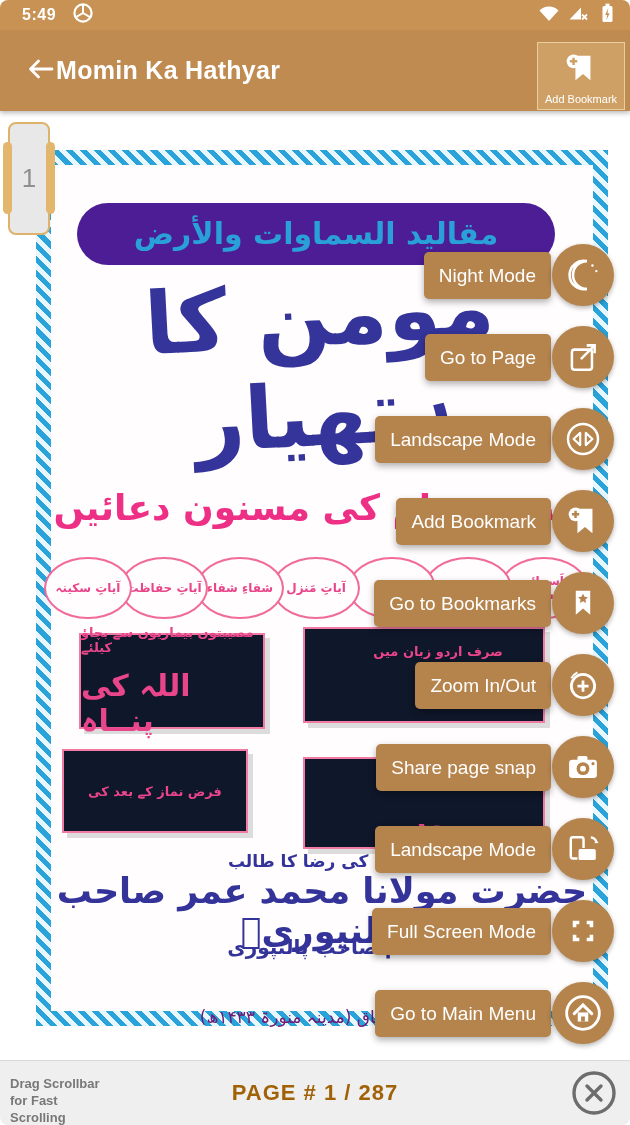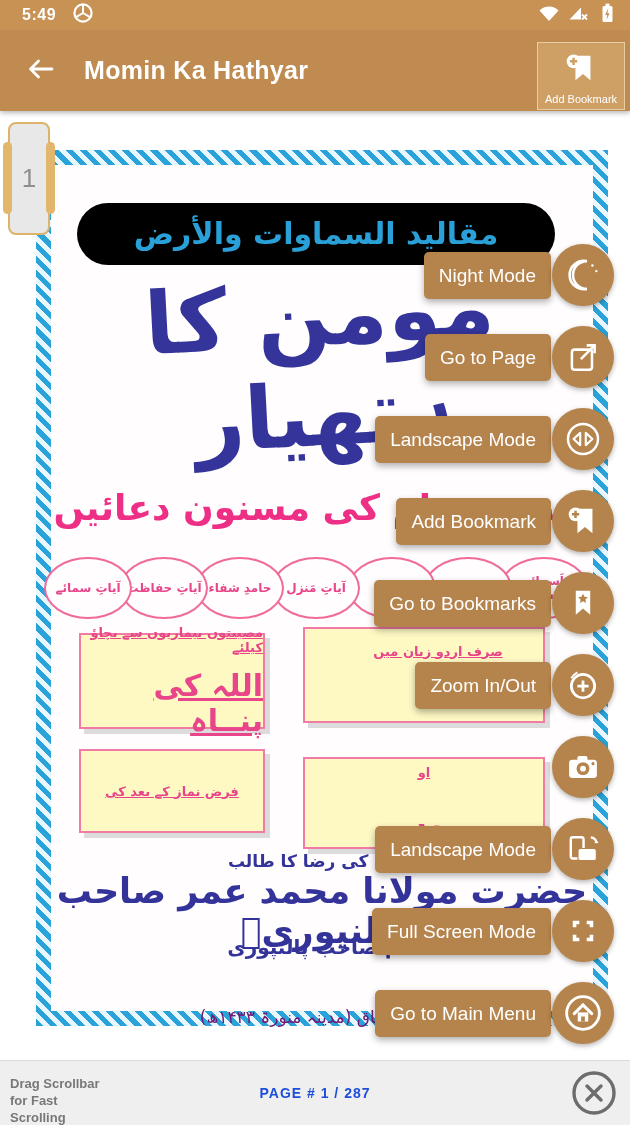--- a/index.html
+++ b/index.html
@@ -1,57 +1,57 @@
 <!DOCTYPE html>
 <html><head>
 <meta charset="utf-8">
 <style>
   * { margin:0; padding:0; box-sizing:border-box; }
   html,body { font-family:"Liberation Sans", sans-serif; }
-  #screen { position:relative; width:630px; height:1125px; background:#fff; overflow:hidden; }
+  #screen { position:relative; width:630px; height:1125px; background:#fff; overflow:hidden;border-radius:8px; }
 
   
   .status-bar { position:absolute; top:0; left:0; width:630px; height:30px; background:#c79254;
     display:flex; align-items:center; padding:0 12px 0 22px; color:#fff; z-index:40; }
   .status-time { font-size:16px; font-weight:bold; letter-spacing:.5px; }
   .status-left-icons { margin-left:16px; display:flex; align-items:center; }
   .status-right { margin-left:auto; display:flex; align-items:center; gap:7px; }
 
   
   .app-bar { position:absolute; top:30px; left:0; width:630px; height:81px; background:#c08b50;
     display:flex; align-items:center; box-shadow:0 2px 5px rgba(0,0,0,.28); z-index:39; }
   .back-btn { background:none; border:none; margin-left:24px; cursor:pointer; display:flex; align-items:center; }
-  .app-title { color:#fff; font-size:25px; font-weight:bold; margin-left:28px; letter-spacing:.3px; }
+  .app-title { color:#fff; font-size:25px; font-weight:bold; letter-spacing:.3px; }
   .appbar-bookmark { position:absolute; right:5px; top:12px; width:88px; height:68px;
     background:#cfa066; border:1px solid #e6cda2; display:flex; flex-direction:column;
     align-items:center; justify-content:center; cursor:pointer; }
   .appbar-bookmark-label { color:#fff; font-size:11px; margin-top:1px; white-space:nowrap; }
 
   
   .cover { position:absolute; left:36px; top:150px; width:572px; height:876px;
     background:repeating-linear-gradient(45deg,#29a3d9 0 5px,#e8f6fd 5px 10px); padding:15px; z-index:1; }
   .cover-inner { position:relative; width:100%; height:100%; background:#fffdfd;
     font-family:"DejaVu Sans", sans-serif; direction:rtl; }
-  .cover-pill { position:absolute; left:26px; top:38px; width:478px; height:62px; background:#000000;
+  .cover-pill { position:absolute; left:26px; top:38px; width:478px; height:62px; background:#4c1d95;
     border-radius:32px; color:#2aa0d8; font-size:30px; font-weight:bold; text-align:center; line-height:62px; }
   .cover-title { position:absolute; left:0; right:0; top:100px; text-align:center; color:#34349a;
     font-size:86px; font-weight:bold; transform:rotate(-3deg); }
   .cover-subtitle { position:absolute; left:0; right:0; top:322px; text-align:center; color:#ee2f86;
     font-size:36px; font-weight:bold; }
   .stamps { position:absolute; left:0; right:0; top:392px; display:flex; flex-direction:row-reverse;
     justify-content:center; }
   .stamp { width:88px; height:62px; border:2px solid #f06a9a; border-radius:50%; margin-left:-12px;
     color:#e8458a; font-size:12px; font-weight:bold; display:flex; align-items:center; justify-content:center;
     text-align:center; background:#fffdfd; padding:4px; }
-  .cover-box { position:absolute; border:2px solid #f27ba6; background:#fef9c3;
+  .cover-box { position:absolute; border:2px solid #f27ba6; background:#0f172a;
     box-shadow:5px 5px 0 #dcdcdc; display:flex; flex-direction:column; align-items:center;
-    justify-content:center; color:#e8458a; text-align:right;text-decoration:underline; }
+    justify-content:center; color:#e8458a; text-align:left; }
   .box-a { left:28px; top:468px; width:186px; height:96px; }
   .box-b { left:auto; right:48px; top:462px; width:242px; height:96px;padding-left:28px; }
-  .box-c { left:28px; top:584px; width:186px; height:84px; }
+  .box-c { left:11px; top:584px; width:186px; height:84px; }
   .box-d { left:auto; right:48px; top:592px; width:242px; height:92px;gap:14px; }
   .box-line1 { font-size:13px; font-weight:bold; }
   .box-line2 { font-size:30px; font-weight:bold; margin-top:13px; }
   .cover-seeker { position:absolute; left:0; right:0; top:686px; text-align:center; color:#33339a; font-size:17px; font-weight:bold; }
   .cover-author { position:absolute; left:0; right:0; top:706px; text-align:center; color:#33339a; font-size:35px; font-weight:bold; }
   .cover-author2 { position:absolute; left:0; right:0; top:770px; text-align:center; color:#33339a; font-size:20px; font-weight:bold; }
   .cover-footer { position:absolute; left:0; right:0; top:842px; text-align:center; color:#701a75; font-size:17px; }
 
   
   .scroll-thumb { position:absolute; left:8px; top:122px; width:42px; height:113px; background:#e8e8e8;
@@ -67,21 +67,21 @@
     padding:0 15px; border-radius:5px; white-space:nowrap; box-shadow:0 3px 7px rgba(0,0,0,.32); }
   .tool-circle { width:62px; height:62px; border-radius:50%; background:#b5834c; border:none; cursor:pointer;
     display:flex; align-items:center; justify-content:center; box-shadow:0 2px 5px rgba(0,0,0,.3); flex:0 0 auto; }
   .tool-icon { display:flex; }
 
   
   .bottom-bar { position:absolute; left:0; top:1060px; width:630px; height:65px; background:#efefef;
     border-top:1px solid #d9d9d9; z-index:40; overflow:hidden;padding-left:32px; }
   .hint { position:absolute; left:10px; top:14px; color:#787878; font-size:13px; font-weight:bold; line-height:17px; }
   .page-indicator { position:absolute; left:50%; top:50%; transform:translate(-50%,-50%);
-    color:#1d4ed8; font-size:14px; font-weight:bold; letter-spacing:1px; white-space:nowrap; }
+    color:#a16207; font-size:22px; font-weight:bold; letter-spacing:1px; white-space:nowrap; }
   .close-btn { position:absolute; right:12px; top:8px; background:none; border:none; cursor:pointer; display:flex; }
 </style>
 </head>
 <body>
 
 <div id="screen">
 
   <div class="status-bar">
     <span class="status-time">5:49</span>
     <span class="status-left-icons">
@@ -134,23 +134,23 @@
       <span class="appbar-bookmark-label">Add Bookmark</span>
     </div>
   </div>
 
   <div class="cover">
     <div class="cover-inner">
       <div class="cover-pill">مقاليد السماوات والأرض</div>
       <div class="cover-title">مومن کا ہتھیار</div>
       <div class="cover-subtitle">صبح و شام کی مسنون دعائیں</div>
       <div class="stamps">
-        <div class="stamp">آیاتِ سمائے</div>
+        <div class="stamp">آیاتِ سکینہ</div>
         <div class="stamp">آیاتِ حفاظت</div>
-        <div class="stamp">حامدِ شفاء</div>
+        <div class="stamp">شفاءِ شفاء</div>
         <div class="stamp">آیاتِ مَنزل</div>
         <div class="stamp">مَنزل</div>
         <div class="stamp">مُنزت</div>
         <div class="stamp">اَسمائے حسنیٰ</div>
       </div>
       <div class="cover-box box-a">
         <div class="box-line1">مصیبتوں بیماریوں سے بچاؤ کیلئے</div>
         <div class="box-line2">اللہ کی پنــاہ</div>
       </div>
       <div class="cover-box box-b">
@@ -248,20 +248,21 @@
         <svg width="40" height="40" viewBox="0 0 36 36">
             <circle cx="18" cy="19" r="10.5" fill="none" stroke="#fff" stroke-width="2.5"></circle>
             <path d="M13 19 H23 M18 14 V24" stroke="#fff" stroke-width="2.5"></path>
             <path d="M7.5 12 A12.5 12.5 0 0 1 13 6.6" fill="none" stroke="#fff" stroke-width="1.8"></path>
           </svg>
       </span>
     </button>
   </div>
 
   <div class="tool-row" style="top:736px">
+    <div class="tool-label">Share page snap</div>
     <button class="tool-circle">
       <span class="tool-icon">
         <svg width="40" height="40" viewBox="0 0 36 36">
             <rect x="13" y="8" width="9" height="5" rx="1.5" fill="#fff"></rect>
             <rect x="5.5" y="11.5" width="25" height="16.5" rx="3" fill="#fff"></rect>
             <circle cx="18" cy="19.5" r="5.8" fill="#b5834c"></circle>
             <circle cx="18" cy="19.5" r="2.6" fill="#fff"></circle>
             <circle cx="27" cy="15" r="1.4" fill="#b5834c"></circle>
           </svg>
       </span>

